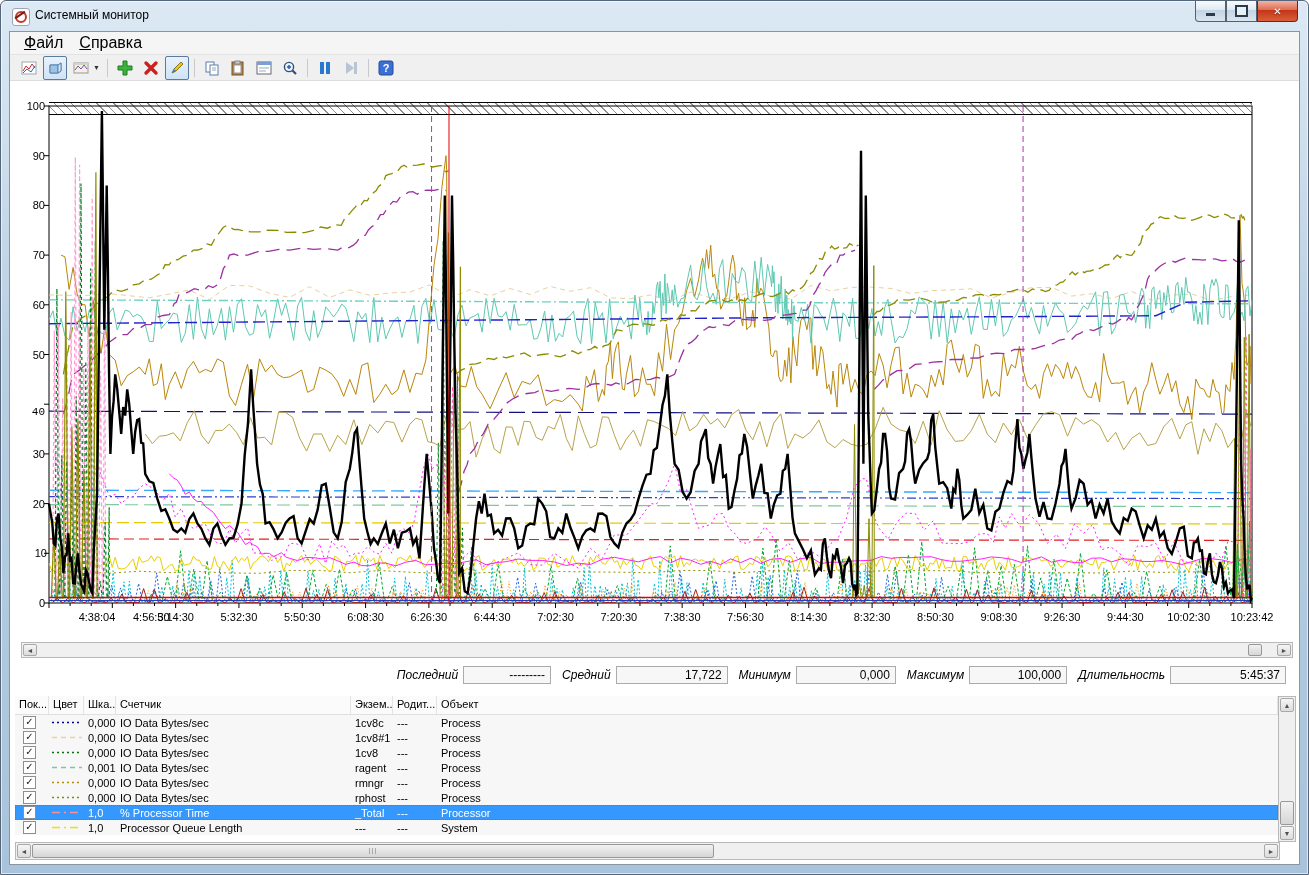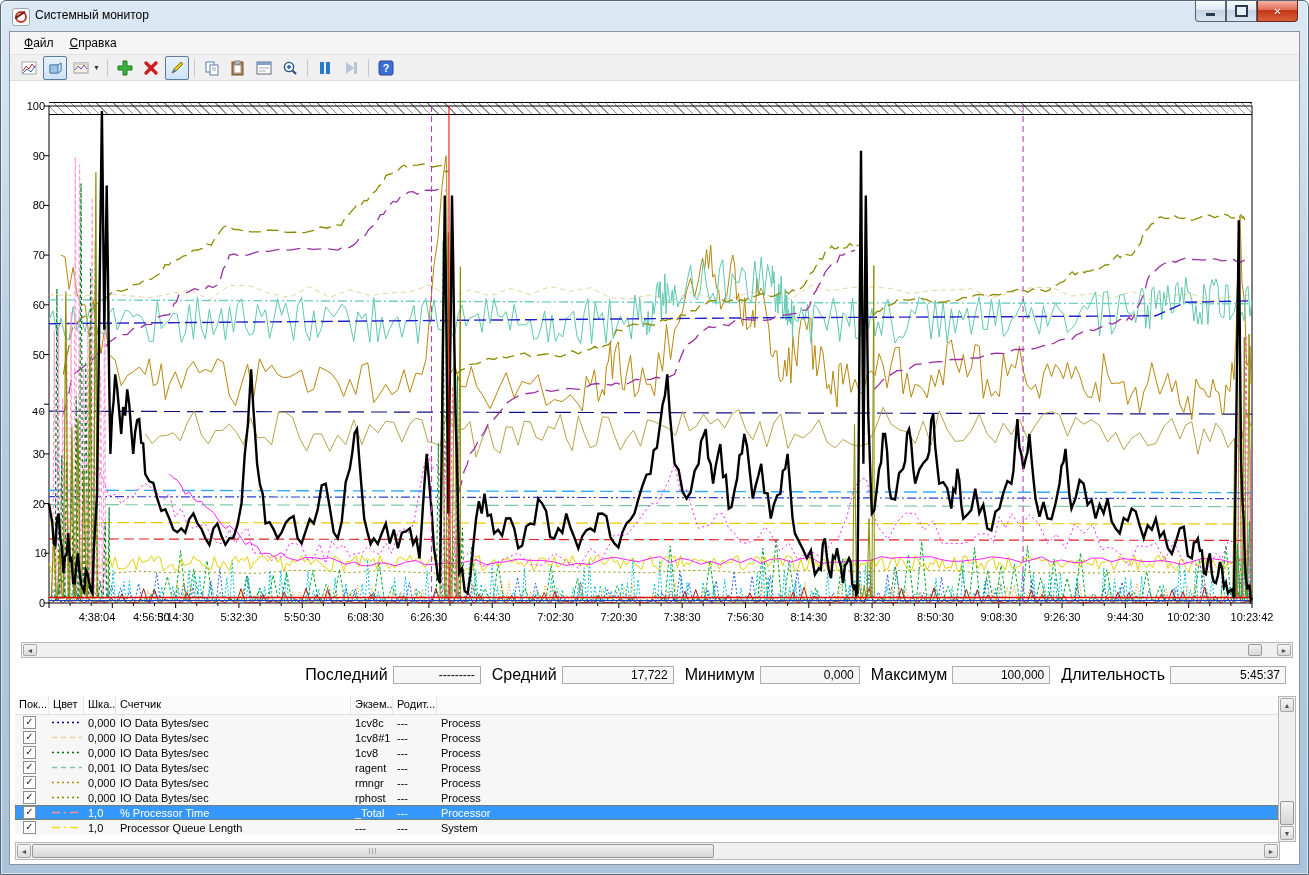--- a/index.html
+++ b/index.html
@@ -23,21 +23,21 @@
   .cap-btn.close{width:39px;border-radius:0 0 4px 0;
     background:linear-gradient(#f2b3a4,#e06a50 45%,#c33517 46%,#d95f3a);color:#fff;
     font-weight:bold;border-color:#6d2517;text-shadow:0 1px 1px rgba(0,0,0,.4);}
   .min-glyph{width:9px;height:3px;background:#2a3b4d;margin-top:6px;}
   .max-glyph{width:9px;height:8px;border:2px solid #2a3b4d;background:#e9f1f8;}
   
   .client{position:absolute;left:8px;right:8px;top:30px;bottom:9px;background:#f0f0f0;
     border:1px solid #8b95a1;}
   .menubar{position:absolute;left:0;right:0;top:0;height:22px;background:#f5f5f5;
     border-bottom:1px solid #e3e3e3;display:flex;align-items:center;padding-left:6px;}
-  .menu-item{display:inline-block;padding:2px 8px;font-size:12px;color:#000;}
+  .menu-item{display:inline-block;padding:2px 8px;font-size:16px;color:#000;}
   .menu-item::first-letter{text-decoration:underline;}
   .toolbar{position:absolute;left:0;right:0;top:23px;height:25px;background:#f0f0f0;
     border-bottom:1px solid #dcdcdc;display:flex;align-items:center;padding-left:6px;}
   .tb-btn{width:22px;height:22px;display:flex;align-items:center;justify-content:center;
     margin:0 1px;border:1px solid transparent;border-radius:2px;}
   .tb-btn.pressed{border:1px solid #5c7a9c;background:linear-gradient(#e8f2fc,#cfe3f7);}
   .tb-sep{width:1px;height:18px;background:#c9c9c9;margin:0 4px;}
   .dd-arrow{font-size:7px;color:#333;margin:0 3px 0 -1px;}
   
   .main{position:absolute;left:0;right:0;top:49px;bottom:0;background:#fff;overflow:hidden;}
@@ -52,21 +52,21 @@
   .sb{position:absolute;background:#f0f0f0;border:1px solid #b9b9b9;}
   .sb-arrow{position:absolute;background:linear-gradient(#f6f6f6,#dcdcdc);border:1px solid #a8a8a8;
     color:#505050;font-size:7px;display:flex;align-items:center;justify-content:center;border-radius:2px;}
   .sb-thumb{position:absolute;background:linear-gradient(#f2f2f2,#d6d6d6);border:1px solid #989898;
     border-radius:2px;}
   .grip{position:absolute;left:50%;top:3px;bottom:3px;width:8px;transform:translateX(-50%);
     background:repeating-linear-gradient(90deg,#aaa 0 1px,transparent 1px 3px);}
   
   .stats{position:absolute;top:582px;right:13px;height:24px;display:flex;align-items:center;gap:11px;}
   .stat-group{display:flex;align-items:center;gap:5px;}
-  .stat-label{font-size:16px;color:#000;}
+  .stat-label{font-size:12px;color:#000;font-style:italic;}
   .stat-box{height:18px;border:1px solid #ababab;background:#f7f7f7;font-size:12px;color:#000;
     display:flex;align-items:center;justify-content:flex-end;padding:0 5px;box-sizing:border-box;}
   
   .legend{position:absolute;left:5px;top:615px;width:1263px;}
   .lg-header{display:grid;grid-template-columns:34px 35px 32px 235px 42px 44px 1fr;
     height:18px;background:#fbfbfb;border-bottom:1px solid #e0e0e0;}
   .lg-header .hcell{font-size:11px;color:#000;padding:2px 4px 0 4px;border-right:1px solid #e4e4e4;
     overflow:hidden;white-space:nowrap;}
   .lg-rows{background:#f7f7f7;}
   .lg-row{display:grid;grid-template-columns:34px 35px 32px 235px 42px 44px 1fr;height:15px;
@@ -381,20 +381,21 @@
       </div>
 
       <div class="legend">
         <div class="lg-header" id="lg-header">
             <div class="hcell">Пок...</div>
             <div class="hcell">Цвет</div>
             <div class="hcell">Шка...</div>
             <div class="hcell">Счетчик</div>
             <div class="hcell">Экзем...</div>
             <div class="hcell">Родит...</div>
+            <div class="hcell">Объект</div>
           </div>
         <div class="lg-rows" id="lg-rows">
             <div class="lg-row">
               <div>
                 <div class="cbx">✓</div>
               </div>
               <div>
                 <svg width="32" height="5" class="swatch">
                   <line x1="1" y1="2.5" x2="31" y2="2.5" stroke="#00008b" stroke-width="1.6" stroke-dasharray="2 3"></line>
                 </svg>

